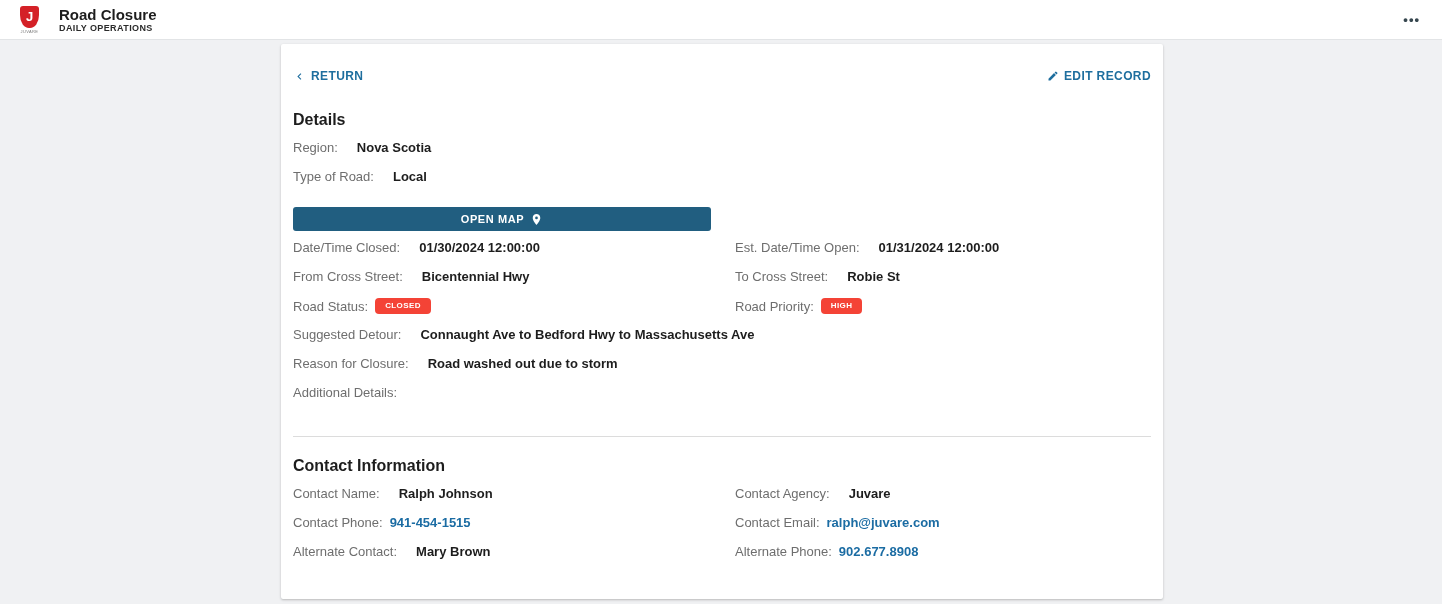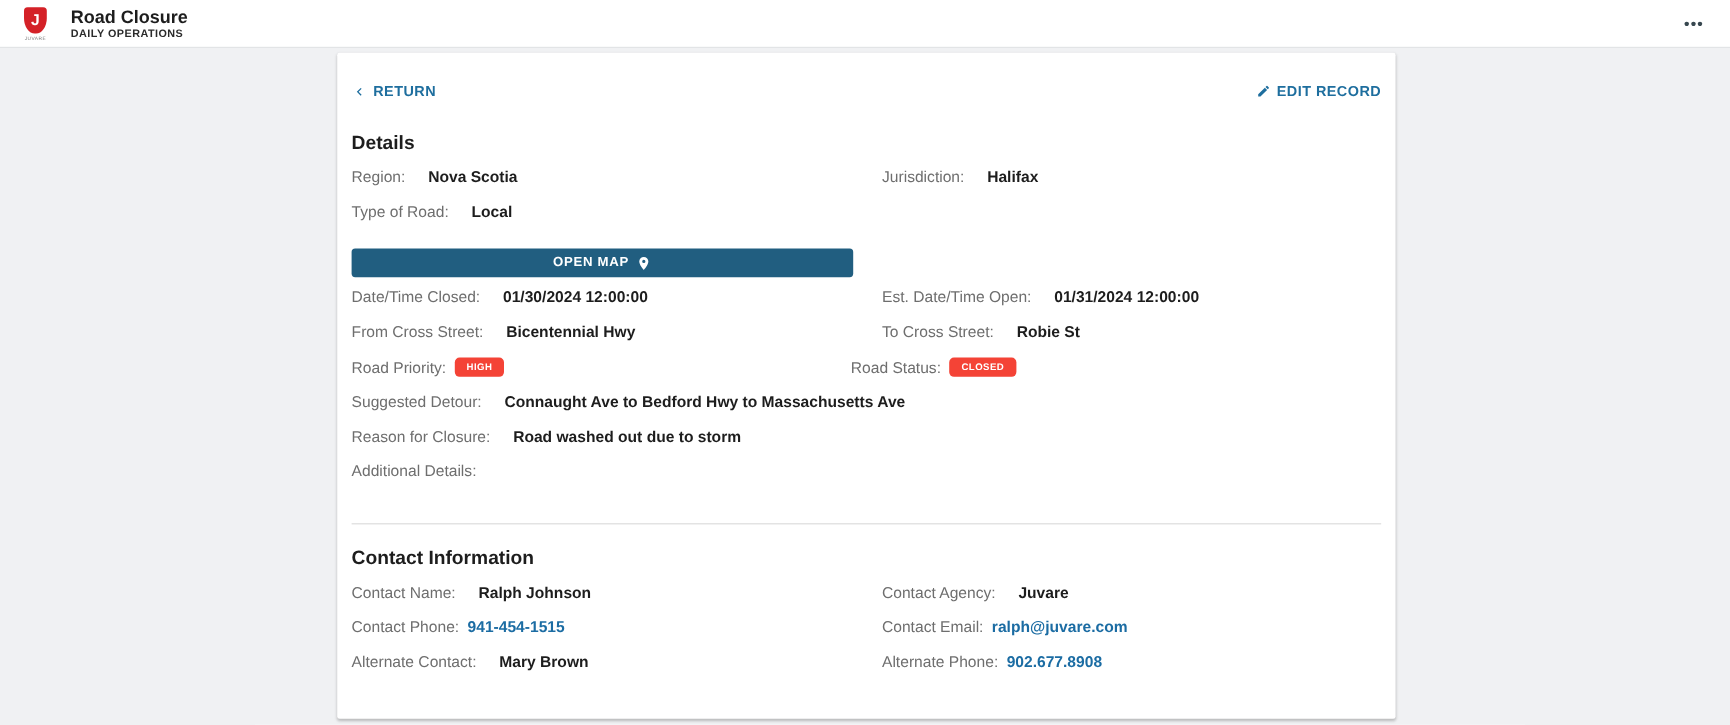--- a/index.html
+++ b/index.html
@@ -118,24 +118,20 @@
   </div>
 
   <div class="section-heading details-heading">Details</div>
 
   <div class="rows">
     <div class="row">
       <div class="cell left">
         <span class="lbl">Region:</span>
         <span class="val">Nova Scotia</span>
       </div>
-      <div class="cell right">
-        <span class="lbl">Jurisdiction:</span>
-        <span class="val">Halifax</span>
-      </div>
     </div>
 
     <div class="row">
       <div class="cell right">
         <span class="lbl">Type of Road:</span>
         <span class="val">Local</span>
       </div>
     </div>
 
     <div class="map-row">
@@ -163,27 +159,27 @@
         <span class="lbl">From Cross Street:</span>
         <span class="val">Bicentennial Hwy</span>
       </div>
       <div class="cell right">
         <span class="lbl">To Cross Street:</span>
         <span class="val">Robie St</span>
       </div>
     </div>
 
     <div class="row">
+      <div class="cell left">
+        <span class="lbl">Road Status:</span>
+        <span class="badge">CLOSED</span>
+      </div>
       <div class="cell right">
         <span class="lbl">Road Priority:</span>
         <span class="badge">HIGH</span>
-      </div>
-      <div class="cell left">
-        <span class="lbl">Road Status:</span>
-        <span class="badge">CLOSED</span>
       </div>
     </div>
 
     <div class="row">
       <div class="cell">
         <span class="lbl">Suggested Detour:</span>
         <span class="val">Connaught Ave to Bedford Hwy to Massachusetts Ave</span>
       </div>
     </div>
 

